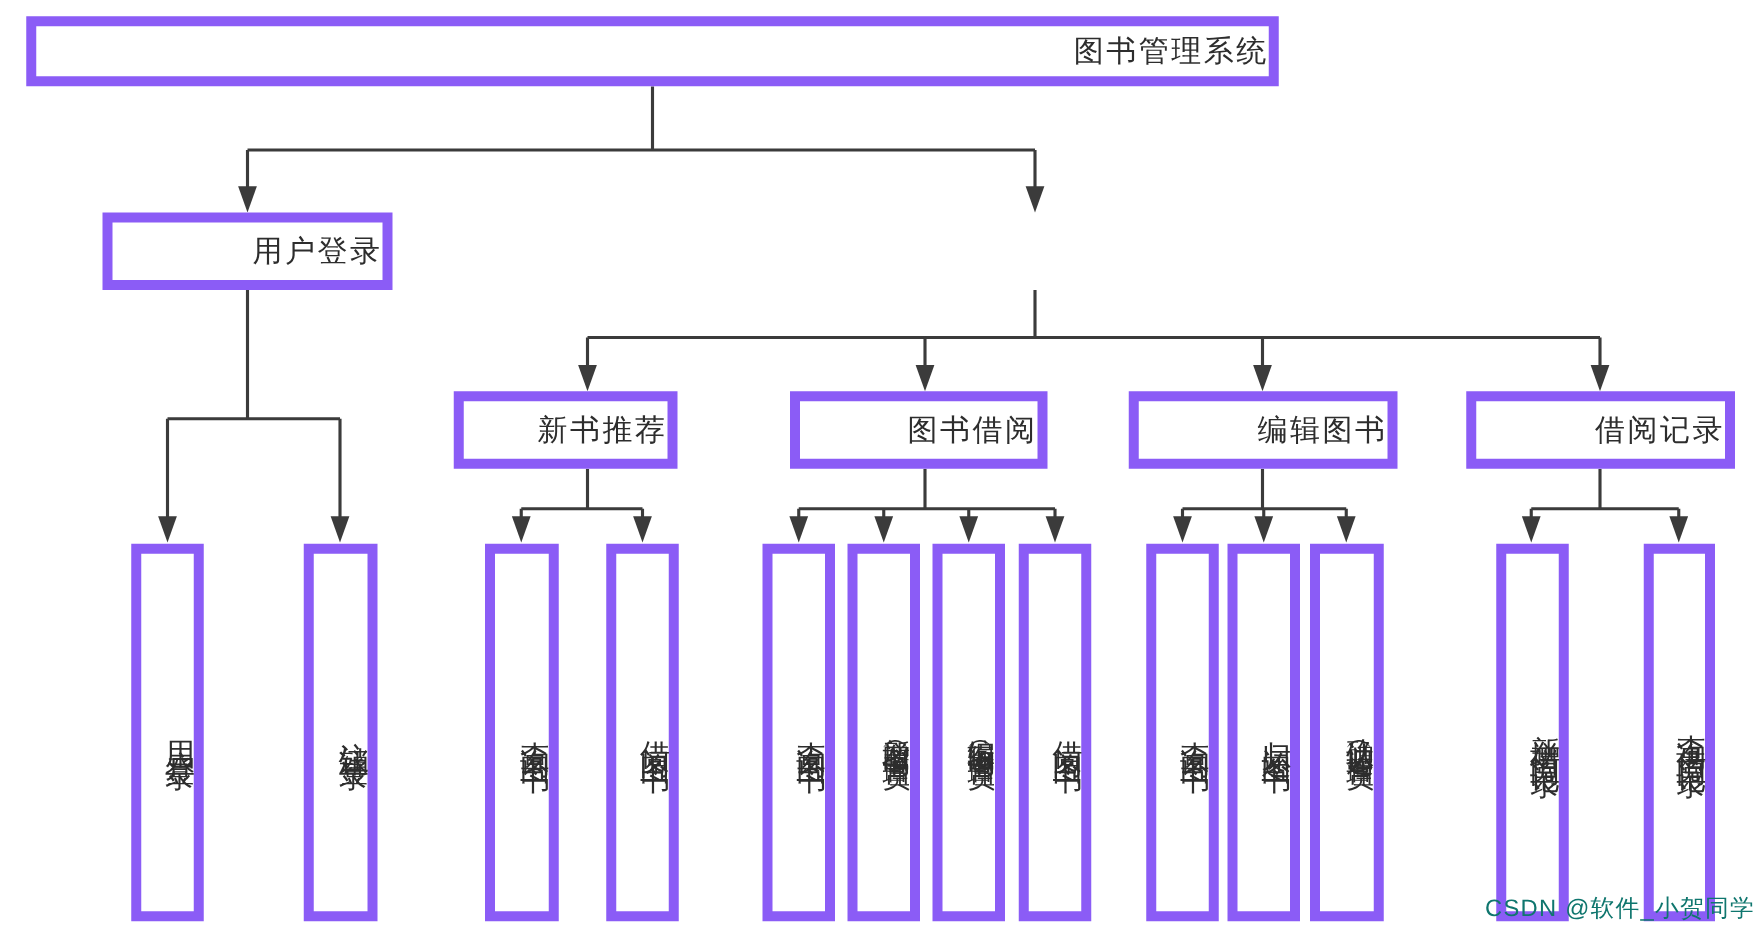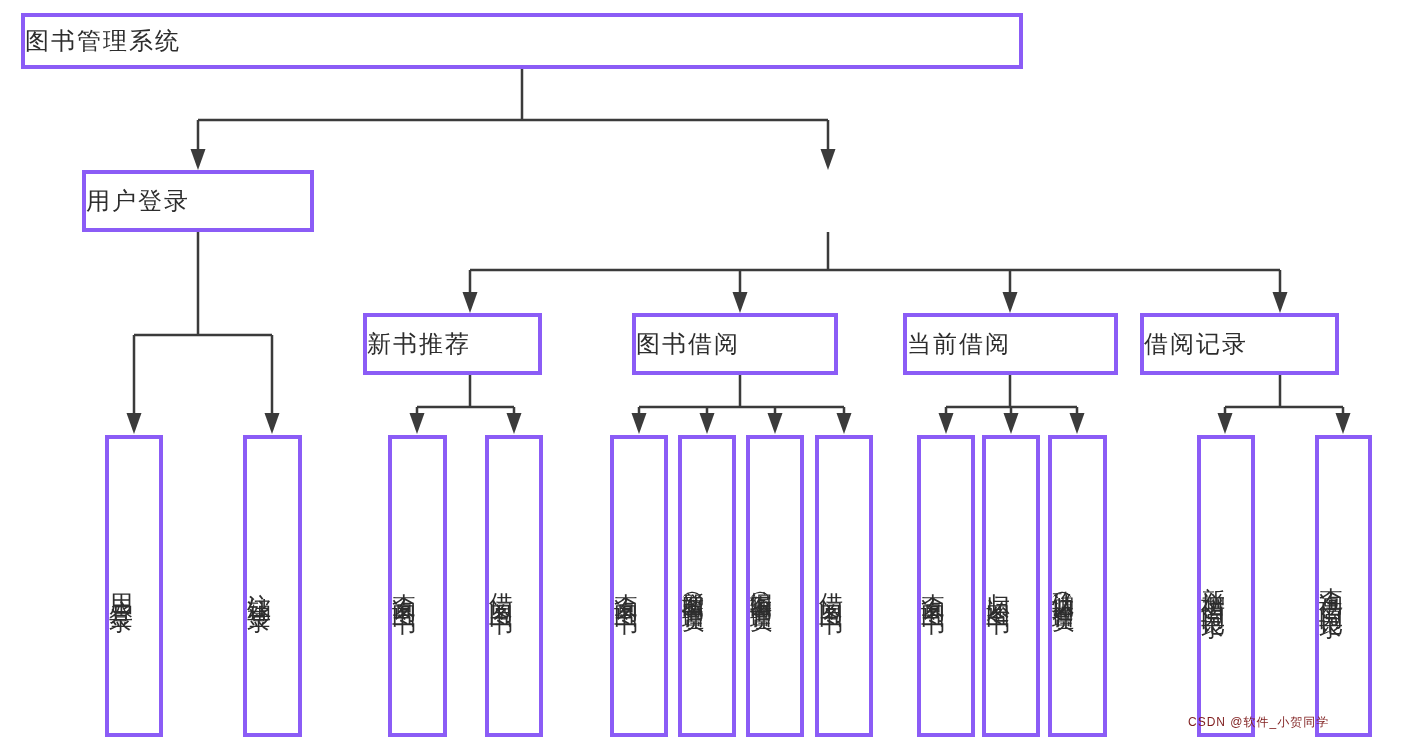--- a/index.html
+++ b/index.html
@@ -5,25 +5,25 @@
   html,body{margin:0;padding:0;background:#fff;}
   #canvas{
     position:relative;
     width:1405px;height:747px;
     background:#ffffff;
     font-family:"Liberation Sans","DejaVu Sans",sans-serif;
     overflow:hidden;
   }
   .node{
     position:absolute;
-    border:4px solid #8b5cf6;
+    border:8px solid #8b5cf6;
     background:#ffffff;
     display:flex;
     align-items:center;
-    justify-content:flex-start;
+    justify-content:flex-end;
     box-sizing:border-box;
     color:#2d2d2d;
   }
   .node .lbl{
     font-size:24px;
     letter-spacing:2px;
     white-space:nowrap;
     color:#2d2d2d;
   }
   .leaf .lbl{
@@ -39,22 +39,22 @@
   }
   #connectors{
     position:absolute;
     left:0;top:0;
     pointer-events:none;
   }
   #watermark{
     position:absolute;
     left:1188px;
     top:714px;
-    font-size:12px;
-    color:#7f1d1d;
+    font-size:19px;
+    color:#0f766e;
     letter-spacing:1px;
     white-space:nowrap;
   }
 </style>
 </head>
 <body>
 
 <div id="canvas">
 
   <svg id="connectors" width="1405" height="747" viewBox="0 0 1405 747">
@@ -98,23 +98,23 @@
     <span class="lbl">用户登录</span>
   </div>
 
   <div class="node" style="left:363px;top:313px;width:179px;height:62px">
     <span class="lbl">新书推荐</span>
   </div>
   <div class="node" style="left:632px;top:313px;width:206px;height:62px">
     <span class="lbl">图书借阅</span>
   </div>
   <div class="node" style="left:903px;top:313px;width:215px;height:62px">
-    <span class="lbl">当前借阅</span>
+    <span class="lbl">编辑图书</span>
   </div>
-  <div class="node" style="left:1140px;top:313px;width:199px;height:62px">
+  <div class="node" style="left:1173px;top:313px;width:215px;height:62px">
     <span class="lbl">借阅记录</span>
   </div>
 
   <div class="node leaf" style="left:105px;top:435px;width:58px;height:302px">
     <span class="lbl">用户登录</span>
   </div>
   <div class="node leaf" style="left:243px;top:435px;width:59px;height:302px">
     <span class="lbl">注销登录</span>
   </div>
 

